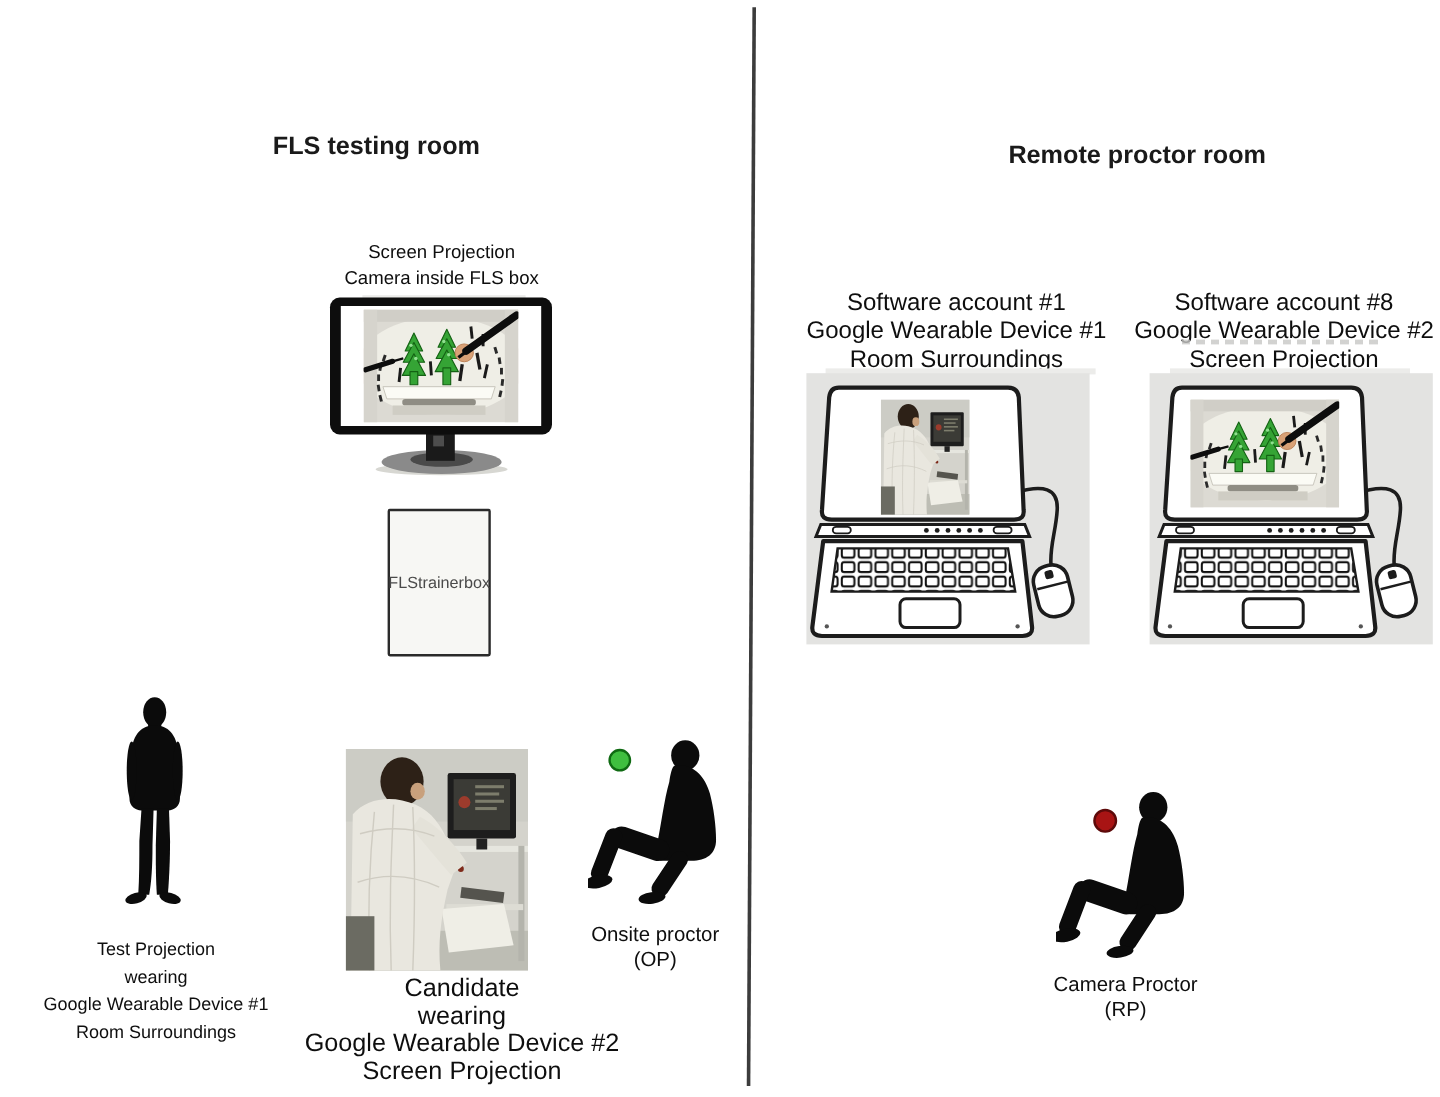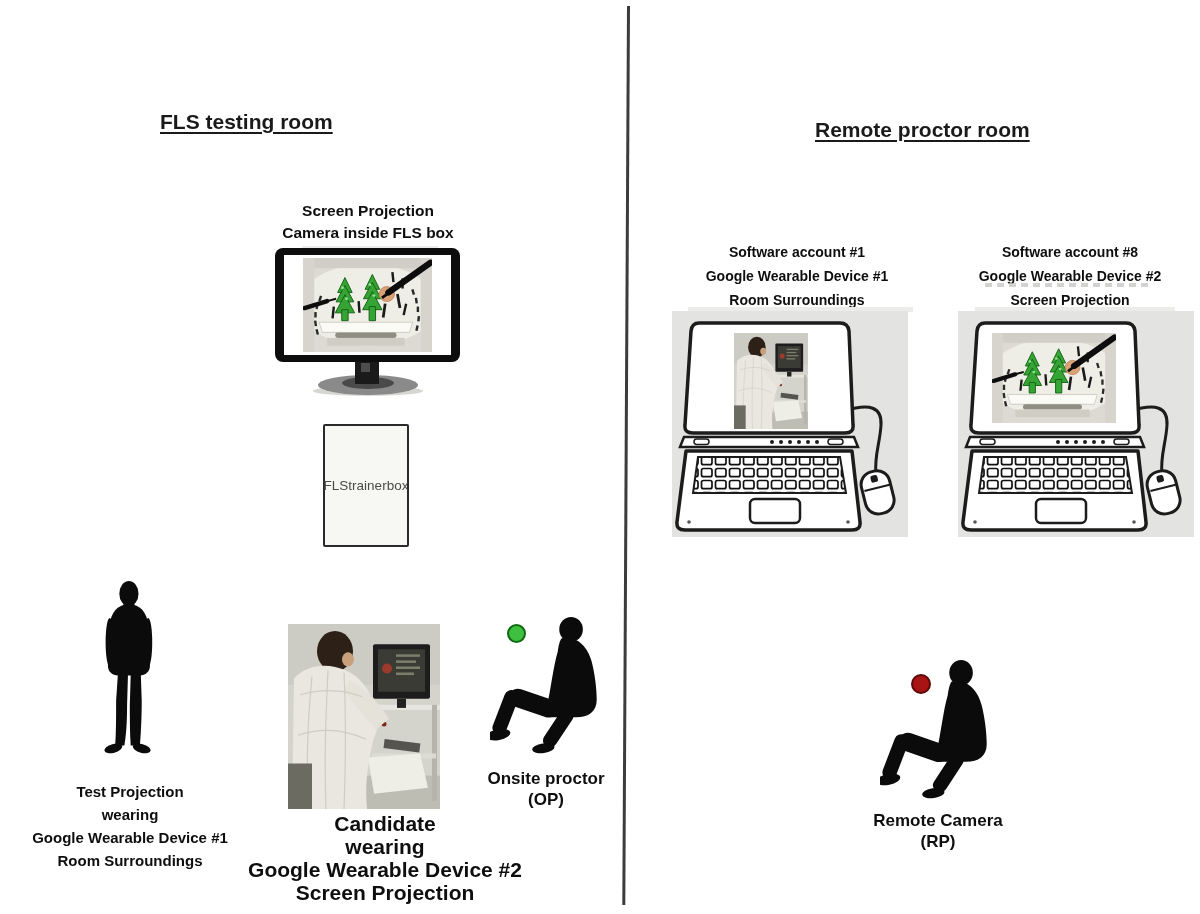--- a/index.html
+++ b/index.html
@@ -2,28 +2,28 @@
 <html><head>
 <meta charset="utf-8">
 <style>
   html,body{margin:0;padding:0;background:#ffffff;}
   #stage{
     position:relative;width:1200px;height:914px;background:#ffffff;overflow:hidden;
     font-family:"Liberation Sans","DejaVu Sans",sans-serif;color:#111;
   }
   .abs{position:absolute;}
   .room-title{
-    font-size:21px;font-weight:bold;text-align:left;color:#1a1a1a;
-    text-decoration:underline;text-decoration-thickness:2px;text-underline-offset:3px;
-  }
-  .lbl{display:flex;flex-direction:column;align-items:center;text-align:center;font-weight:bold;color:#0e0e0e;}
+    font-size:21px;font-weight:bold;text-align:right;color:#1a1a1a;
+    text-decoration-thickness:2px;text-underline-offset:3px;
+  }
+  .lbl{display:flex;flex-direction:column;align-items:center;text-align:center;font-weight:normal;color:#0e0e0e;}
   .lbl > div{white-space:nowrap;}
   .lbl-15{font-size:15px;line-height:23px;}
   .lbl-155{font-size:15.5px;line-height:22px;}
-  .lbl-16{font-size:14px;line-height:24px;}
+  .lbl-16{font-size:20px;line-height:24px;}
   .lbl-17{font-size:21px;line-height:23px;}
   .lbl-proctor{font-size:17px;line-height:21px;}
   .divider{
     left:627px;top:6px;width:3px;height:899px;background:#3c3c3c;
     transform:rotate(0.3deg);transform-origin:top left;
   }
   .trainer-box{
     left:323px;top:424px;width:82px;height:119px;background:#f7f7f4;
     border:2.5px solid #2a2a2a;border-radius:2px;
     display:flex;justify-content:center;align-items:center;
@@ -304,18 +304,18 @@
         <use href="#laptop-frame" width="236" height="226"></use>
         <use href="#fls-scene" x="34" y="22" width="124" height="90"></use>
       </svg>
     </div>
 
     <div class="abs dot dot-red" style="left:281px;top:674px;"></div>
     <svg class="abs" style="left:250px;top:658px;" width="118" height="142">
         <use href="#sitting-man" width="118" height="142"></use>
       </svg>
     <div class="abs lbl lbl-proctor" style="left:228px;top:810px;width:160px;">
-      <div>Remote Camera</div>
+      <div>Camera Proctor</div>
       <div>(RP)</div>
     </div>
   </div>
 
 </div>
 
 </body></html>

